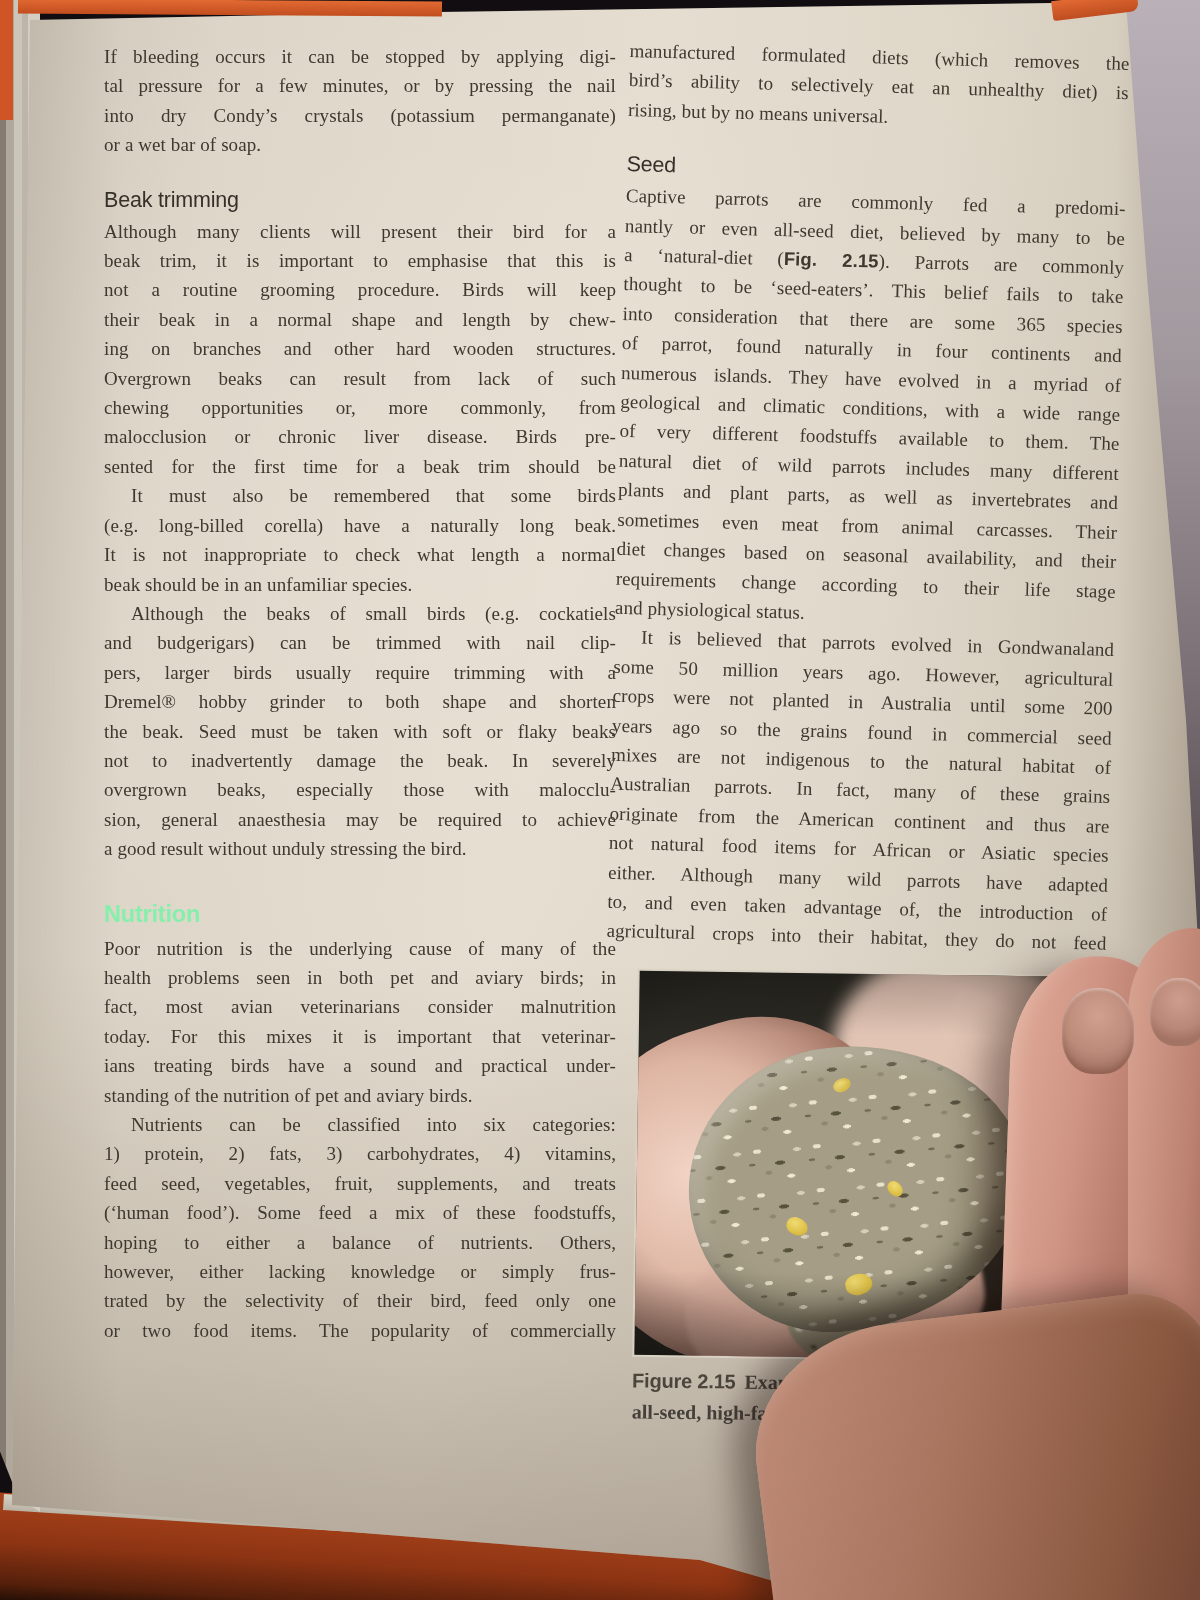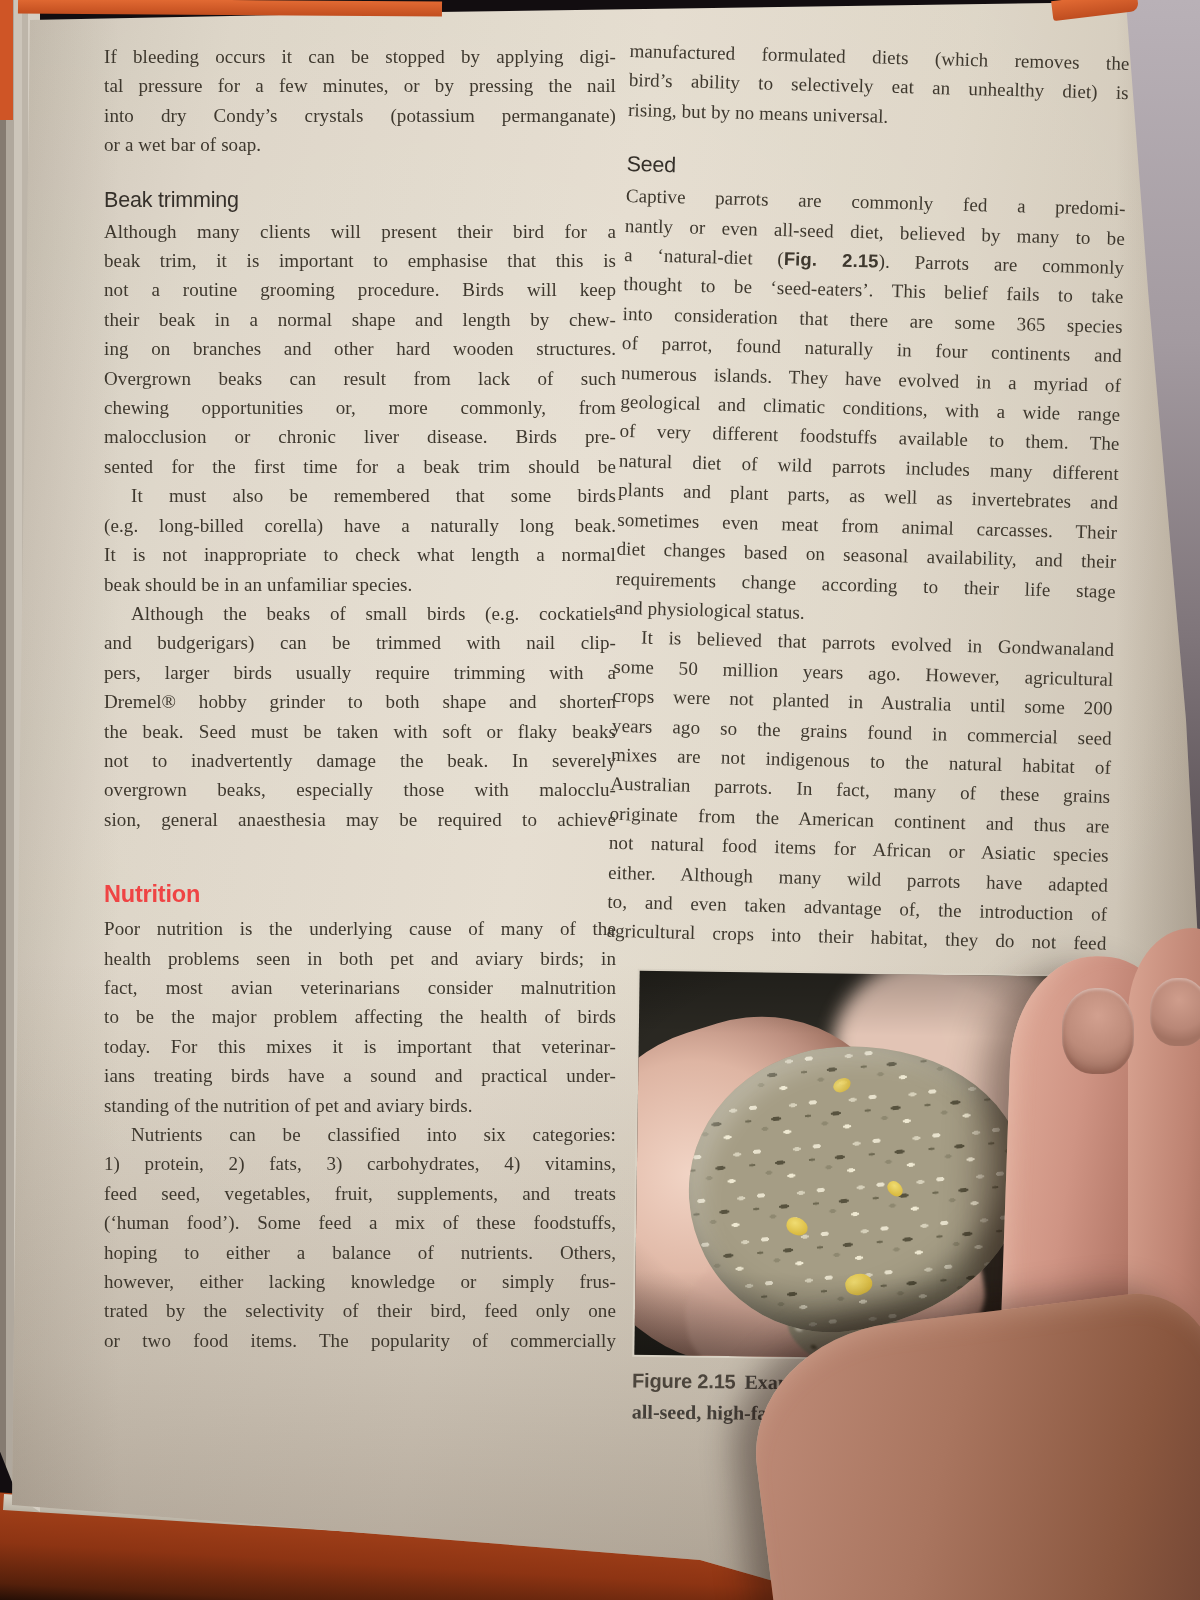--- a/index.html
+++ b/index.html
@@ -39,21 +39,21 @@
   .col{position:absolute;z-index:4;font-size:19px;line-height:29.4px;color:#3e382e;letter-spacing:.1px;}
   .col-left{left:104px;top:42px;width:512px;}
   .col-right{left:630px;top:36px;width:500px;transform:rotate(1.5deg);transform-origin:0 0;}
   .para{margin:0;}
   .line{text-align:justify;text-align-last:justify;}
   .line.last{text-align-last:left;}
   .line.indent{text-indent:27px;}
   .subheading{font-family:"Liberation Sans","DejaVu Sans",sans-serif;font-size:21.5px;font-weight:500;
     color:#35302a;margin:27px 0 4px;letter-spacing:-.2px;line-height:26px;}
   .heading-bold{font-family:"Liberation Sans","DejaVu Sans",sans-serif;font-size:23.5px;font-weight:700;
-    color:#ef4444;margin:47px 0 6px;letter-spacing:-.2px;line-height:27px;}
+    color:#86efac;margin:37px 0 6px;letter-spacing:-.2px;line-height:27px;}
   .fig-ref{font-family:"Liberation Sans","DejaVu Sans",sans-serif;font-weight:700;font-size:18.5px;}
   
   .figure{position:absolute;left:637px;top:974px;width:468px;height:384px;z-index:4;overflow:hidden;
     transform:rotate(.8deg);background:#2a2822;box-shadow:0 0 0 2px #d9d2c4;}
   .ph-hand-left{position:absolute;left:-60px;top:50px;width:340px;height:340px;border-radius:50% 46% 56% 50%;
     transform:rotate(-18deg);
     background:radial-gradient(62% 60% at 36% 40%,#f1d4c5,#deb5a3 55%,#bd9080 80%,#9a6d5c);}
   .ph-fingers{position:absolute;left:50px;top:250px;width:300px;height:160px;border-radius:46%;
     transform:rotate(-9deg);filter:blur(2px);
     background:linear-gradient(#e4bdac,#c49383);}
@@ -155,27 +155,27 @@
     </div>
   <div class="para">
       <div class="line indent">Although the beaks of small birds (e.g. cockatiels</div>
       <div class="line">and budgerigars) can be trimmed with nail clip-</div>
       <div class="line">pers, larger birds usually require trimming with a</div>
       <div class="line">Dremel® hobby grinder to both shape and shorten</div>
       <div class="line">the beak. Seed must be taken with soft or flaky beaks</div>
       <div class="line">not to inadvertently damage the beak. In severely</div>
       <div class="line">overgrown beaks, especially those with malocclu-</div>
       <div class="line">sion, general anaesthesia may be required to achieve</div>
+      <div class="line last">a good result without unduly stressing the bird.</div>
     </div>
   <h2 class="heading-bold">Nutrition</h2>
   <div class="para">
       <div class="line">Poor nutrition is the underlying cause of many of the</div>
       <div class="line">health problems seen in both pet and aviary birds; in</div>
       <div class="line">fact, most avian veterinarians consider malnutrition</div>
-      <div class="line">to be the major problem affecting the health of birds</div>
       <div class="line">today. For this mixes it is important that veterinar-</div>
       <div class="line">ians treating birds have a sound and practical under-</div>
       <div class="line last">standing of the nutrition of pet and aviary birds.</div>
     </div>
   <div class="para">
       <div class="line indent">Nutrients can be classified into six categories:</div>
       <div class="line">1) protein, 2) fats, 3) carbohydrates, 4) vitamins,</div>
       <div class="line">feed seed, vegetables, fruit, supplements, and treats</div>
       <div class="line">(‘human food’). Some feed a mix of these foodstuffs,</div>
       <div class="line">hoping to either a balance of nutrients. Others,</div>

